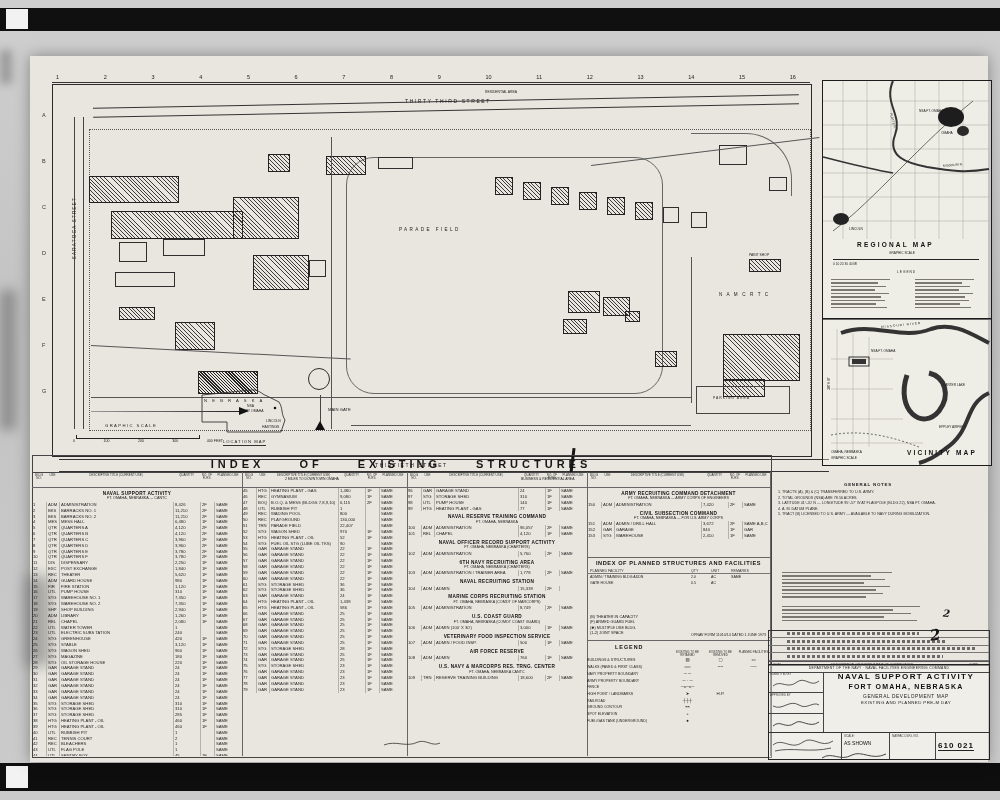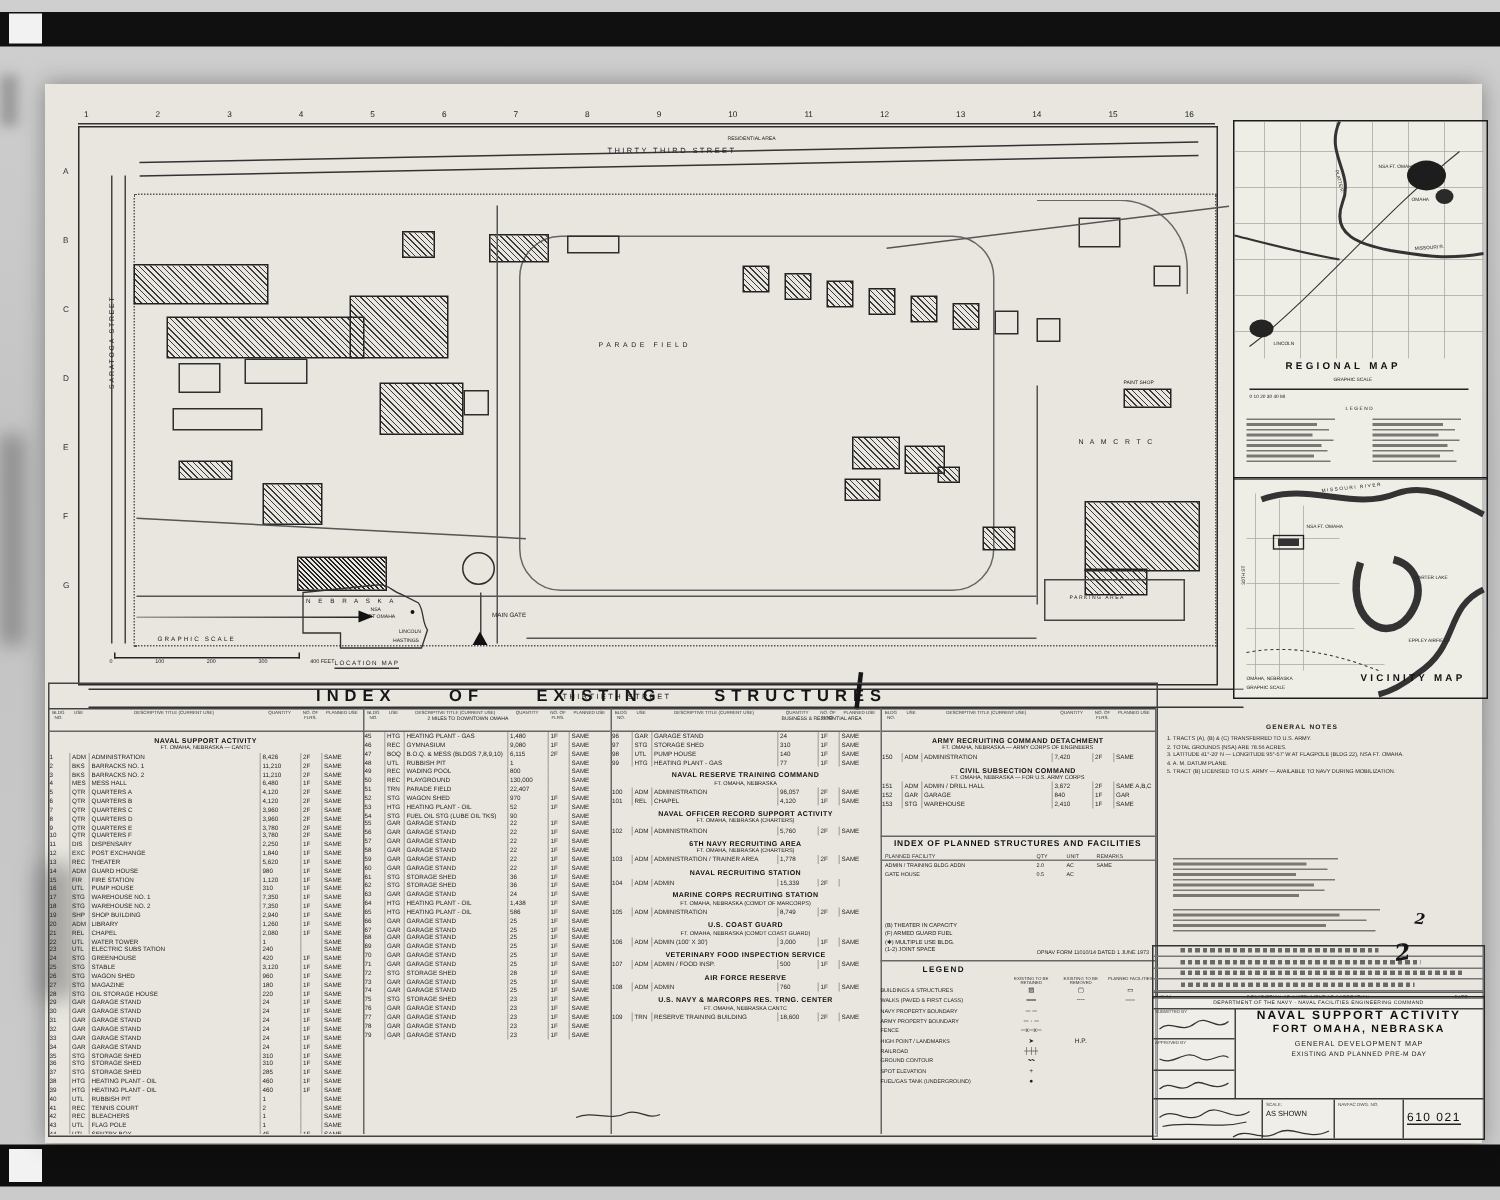--- a/index.html
+++ b/index.html
@@ -109,21 +109,21 @@
   #tb3{font-size:4.8px;margin-top:4px;letter-spacing:.6px;color:#222;}
   #tb4{font-size:4.4px;margin-top:1px;letter-spacing:.4px;color:#222;}
   #tb-left{position:absolute;left:0;top:7px;width:54px;height:60px;border-right:.8px solid #444;}
   .sigcell{height:20px;border-bottom:.8px solid #444;position:relative;}
   .siglab{font-size:2.9px;color:#444;padding-left:1px;}
   #tb-bot{position:absolute;left:0;bottom:0;width:220px;height:26px;border-top:.9px solid #333;display:grid;grid-template-columns:72px 48px 46px 54px;}
   .tbc{border-left:.8px solid #444;position:relative;padding:1px 2px;}
   .tbc:first-child{border-left:none;}
   .tbl-lab{font-size:3px;color:#444;}
   .tbl-val{font-size:5px;color:#111;margin-top:2px;}
-  #dwgno{font-size:8px;font-weight:normal;letter-spacing:1px;color:#0d0d0d;border-bottom:1.4px solid #222;display:inline-block;margin-top:3px;}
+  #dwgno{font-size:8px;font-weight:bold;letter-spacing:1px;color:#0d0d0d;border-bottom:1.4px solid #222;display:inline-block;margin-top:3px;}
   .hand2{position:absolute;font-family:"DejaVu Serif",serif;font-style:italic;font-weight:bold;color:#151515;}
   svg{position:absolute;overflow:visible;}
   .seg{stroke:#333;fill:none;}
 </style>
 </head>
 <body>
 <div id="stage">
   <div class="abs" id="band-top"></div>
   <div class="abs" id="band-bot"></div>
   <div class="abs notch" style="left:6px;top:9px;width:22px;height:20px;"></div>

